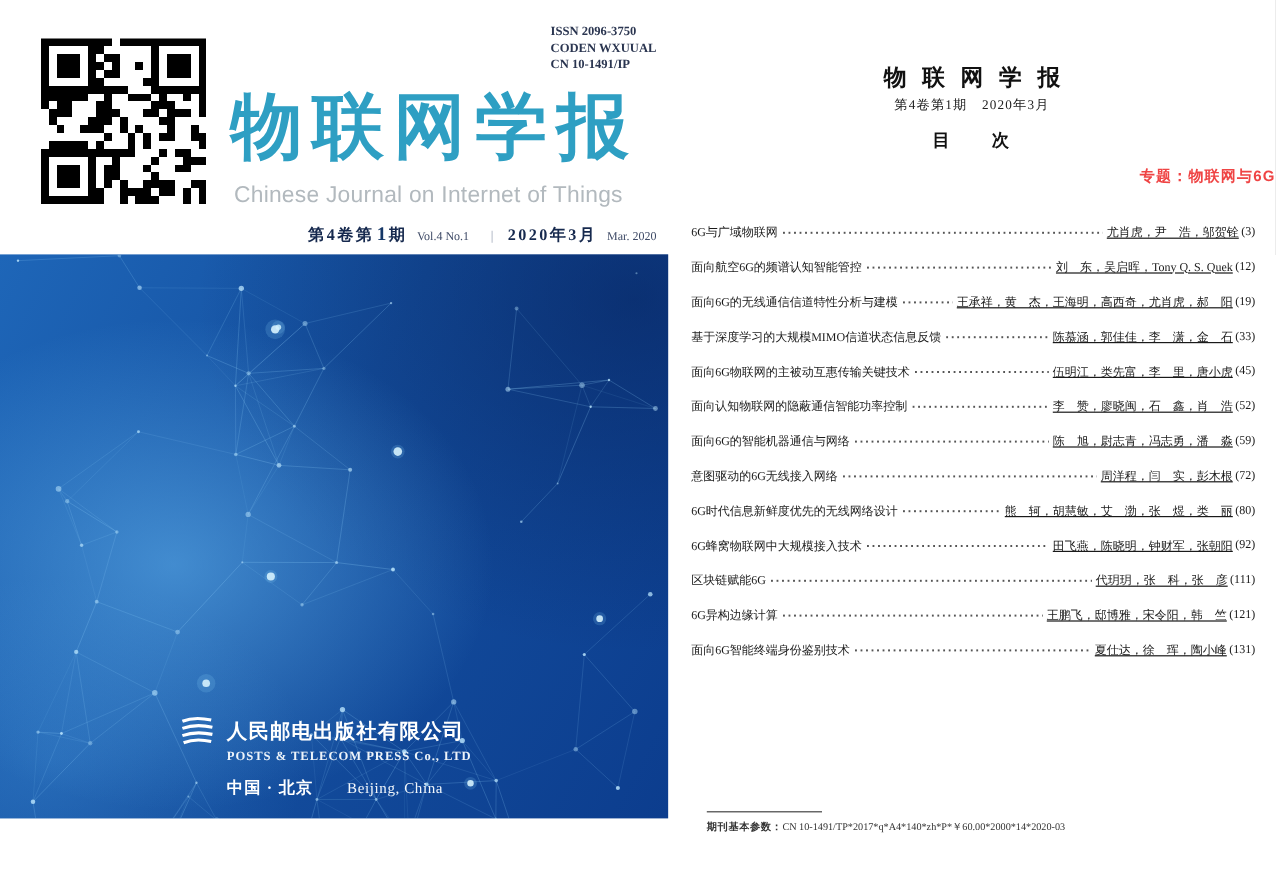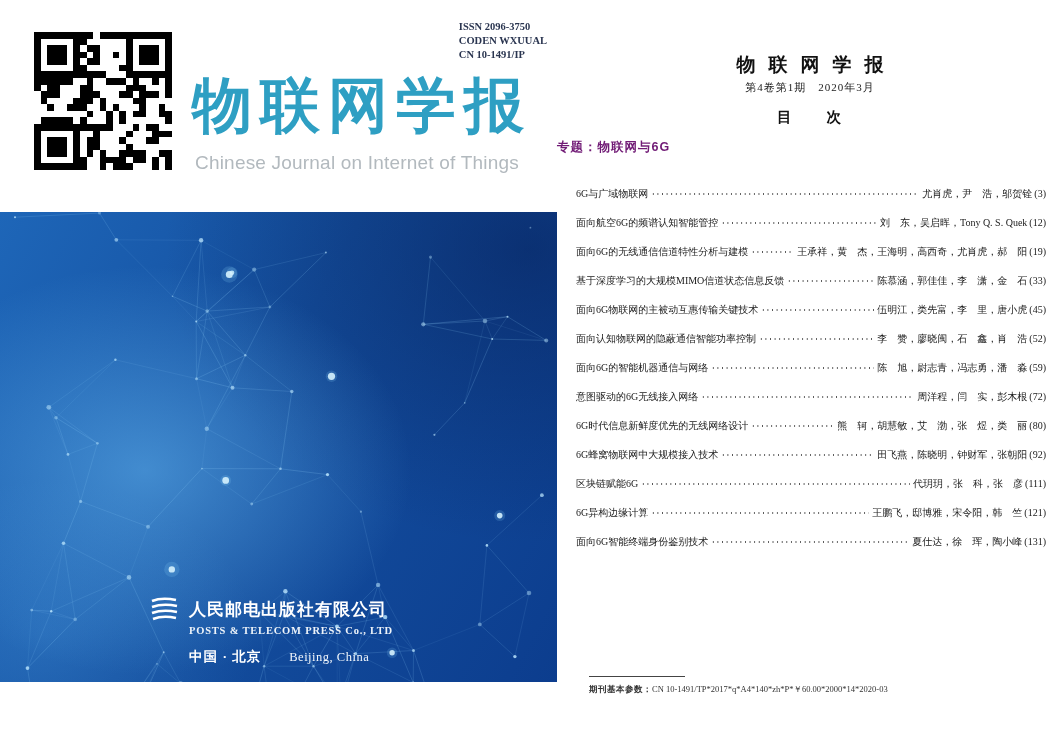--- a/index.html
+++ b/index.html
@@ -79,34 +79,34 @@
   }
   .toc-vol {
     position:absolute; left:0; top:80px; width:100%; text-align:center;
     font-size:11px; color:#222; letter-spacing:1px;
   }
   .toc-contents {
     position:absolute; left:0; top:108px; width:100%; text-align:center;
     font-size:14.5px; font-weight:700; color:#111; letter-spacing:2px;
   }
   .toc-topic {
-    position:absolute; left:0; top:139px; width:100%; text-align:left;
+    position:absolute; left:0; top:139px; width:100%; text-align:right;
     font-family:"Liberation Sans","DejaVu Sans",sans-serif;
-    font-size:12.5px; font-weight:700; color:#701a75; letter-spacing:1px;
+    font-size:12.5px; font-weight:700; color:#ef4444; letter-spacing:1px;
   }
 
   .toc-list { position:absolute; left:19px; top:179px; width:470px; }
   .row { display:flex; align-items:center; height:29px; white-space:nowrap; }
   .row .t  { font-size:10px; color:#1a1a1a; flex:0 0 auto; }
   .row .leader {
     flex:1 1 auto; min-width:8px; height:10px; margin:0 3px;
     background-image:radial-gradient(circle, #555 0.8px, rgba(0,0,0,0) 0.9px);
     background-size:4.6px 10px; background-position:0 58%; background-repeat:repeat-x;
   }
-  .row .a { font-size:10px; color:#1a1a1a; flex:0 0 auto; }
+  .row .a { font-size:10px; color:#1a1a1a; flex:0 0 auto;text-decoration:underline; }
   .row .p { font-size:10px; color:#1a1a1a; flex:0 0 auto; margin-left:2px; }
 
   .toc-footer { position:absolute; left:32px; top:664px; font-size:8.5px; color:#333;margin-top:12px; }
   .toc-footer .rule { display:block; width:96px; border-top:1px solid #444; margin-bottom:7px; }
   .toc-footer .f-label { font-weight:700; letter-spacing:0.5px; }
   .toc-footer .f-val { font-family:"Liberation Serif","DejaVu Serif",serif; }
 </style>
 </head>
 <body>
 
@@ -259,20 +259,27 @@
 
       <div class="issn-block">
         <div>ISSN 2096-3750</div>
         <div>CODEN WXUUAL</div>
         <div>CN 10-1491/IP</div>
       </div>
 
       <div class="title-cn">物联网学报</div>
       <div class="title-en">Chinese Journal on Internet of Things</div>
 
+      <div class="vol-line">
+        <span class="cn">第4卷第</span><span class="num">1</span><span class="cn">期</span>
+        <span class="en">Vol.4 No.1</span>
+        <span class="sep">|</span>
+        <span class="cn">2020年3月</span>
+        <span class="en">Mar. 2020</span>
+      </div>
     </div>
 
     <div class="cover-blue">
       <svg class="plexus" id="plexus" viewBox="0 0 557 533">
           <line x1="133.0" y1="486.9" x2="99.6" y2="523.3" stroke="rgba(150,215,255,0.13" stroke-width="0.7"></line>
           <line x1="133.0" y1="486.9" x2="141.3" y2="490.7" stroke="rgba(150,215,255,0.20" stroke-width="0.7"></line>
           <line x1="133.0" y1="486.9" x2="180.7" y2="471.6" stroke="rgba(150,215,255,0.19" stroke-width="0.7"></line>
           <line x1="133.0" y1="486.9" x2="163.7" y2="440.3" stroke="rgba(150,215,255,0.17" stroke-width="0.7"></line>
           <line x1="133.0" y1="486.9" x2="157.0" y2="451.8" stroke="rgba(150,215,255,0.20" stroke-width="0.7"></line>
           <line x1="341.2" y1="494.1" x2="337.0" y2="414.4" stroke="rgba(150,215,255,0.11" stroke-width="0.7"></line>

